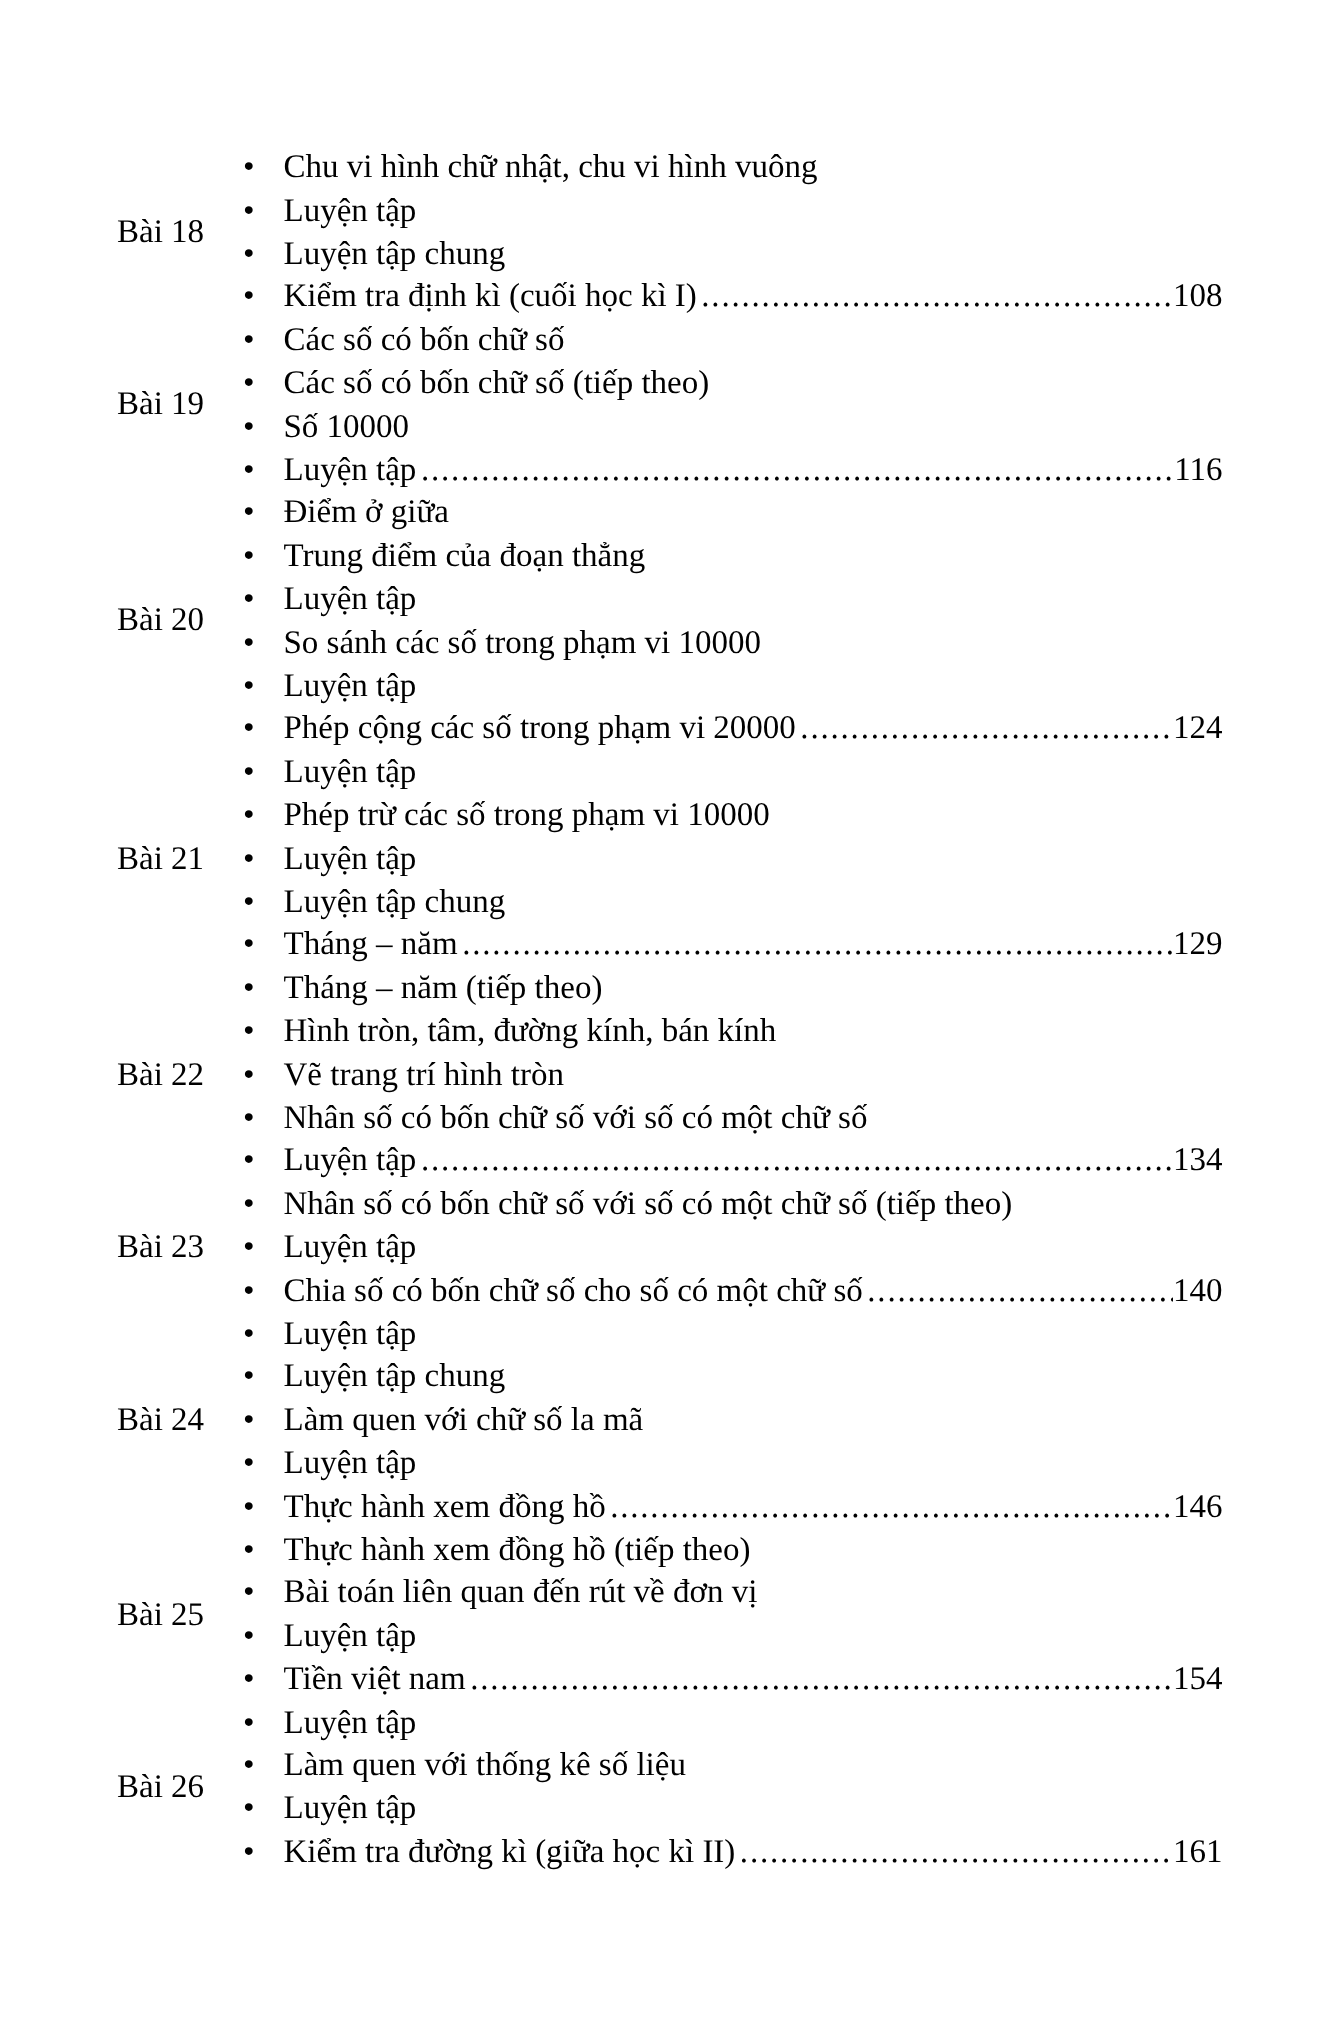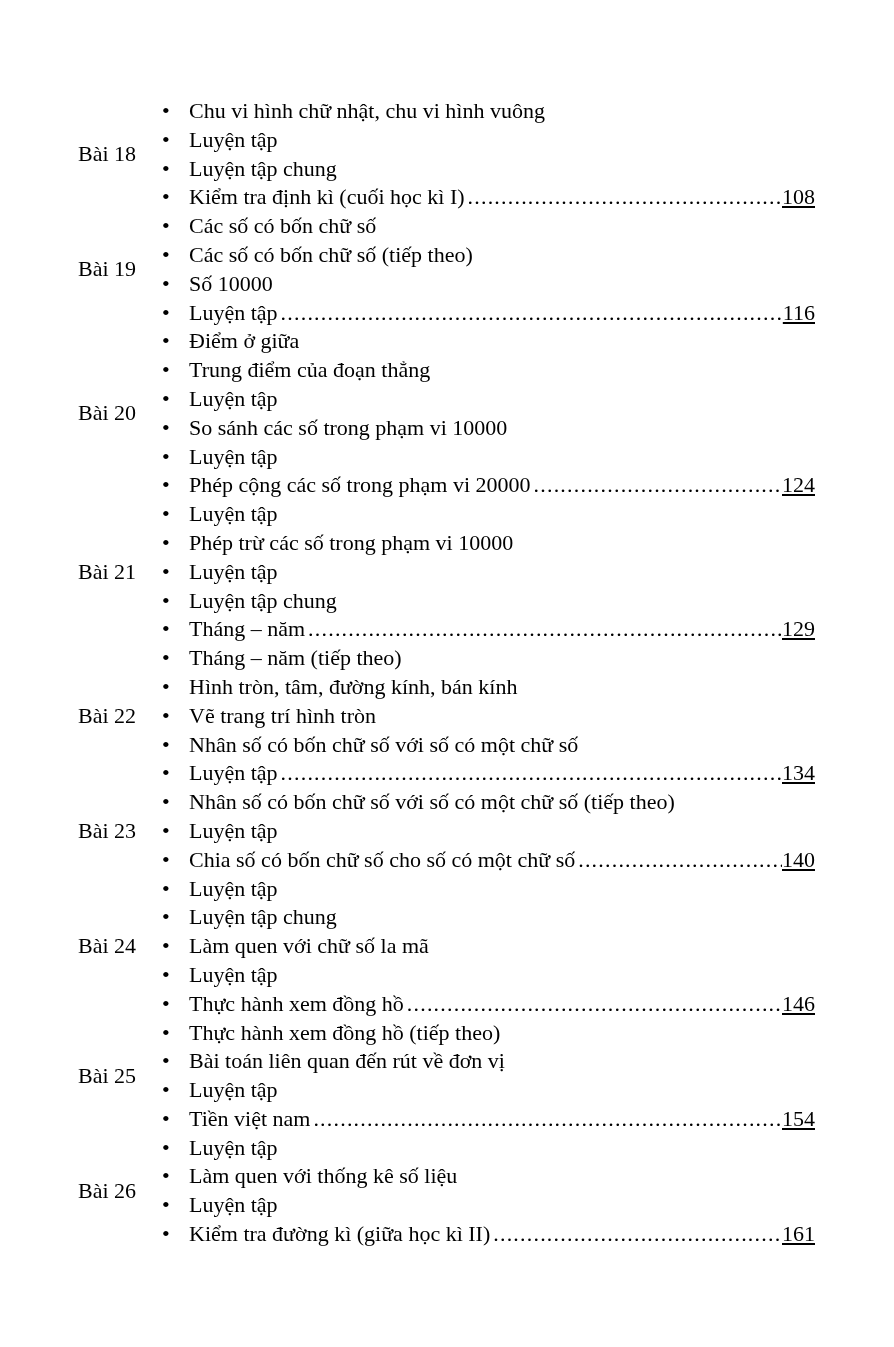--- a/index.html
+++ b/index.html
@@ -59,21 +59,20 @@
     white-space: nowrap;
     margin-left: 3px;
   }
   .leader::after {
     content: "...................................................................................................................................................................";
     letter-spacing: 1.2px;
   }
   .page-num {
     flex: 0 0 auto;
     white-space: nowrap;
-    text-decoration: underline;
   }
 </style>
 </head>
 <body>
 
 <div class="page">
   <div class="toc" id="toc">
   <div class="section">
     <div class="section-label">Bài 18</div>
     <div class="section-items">

